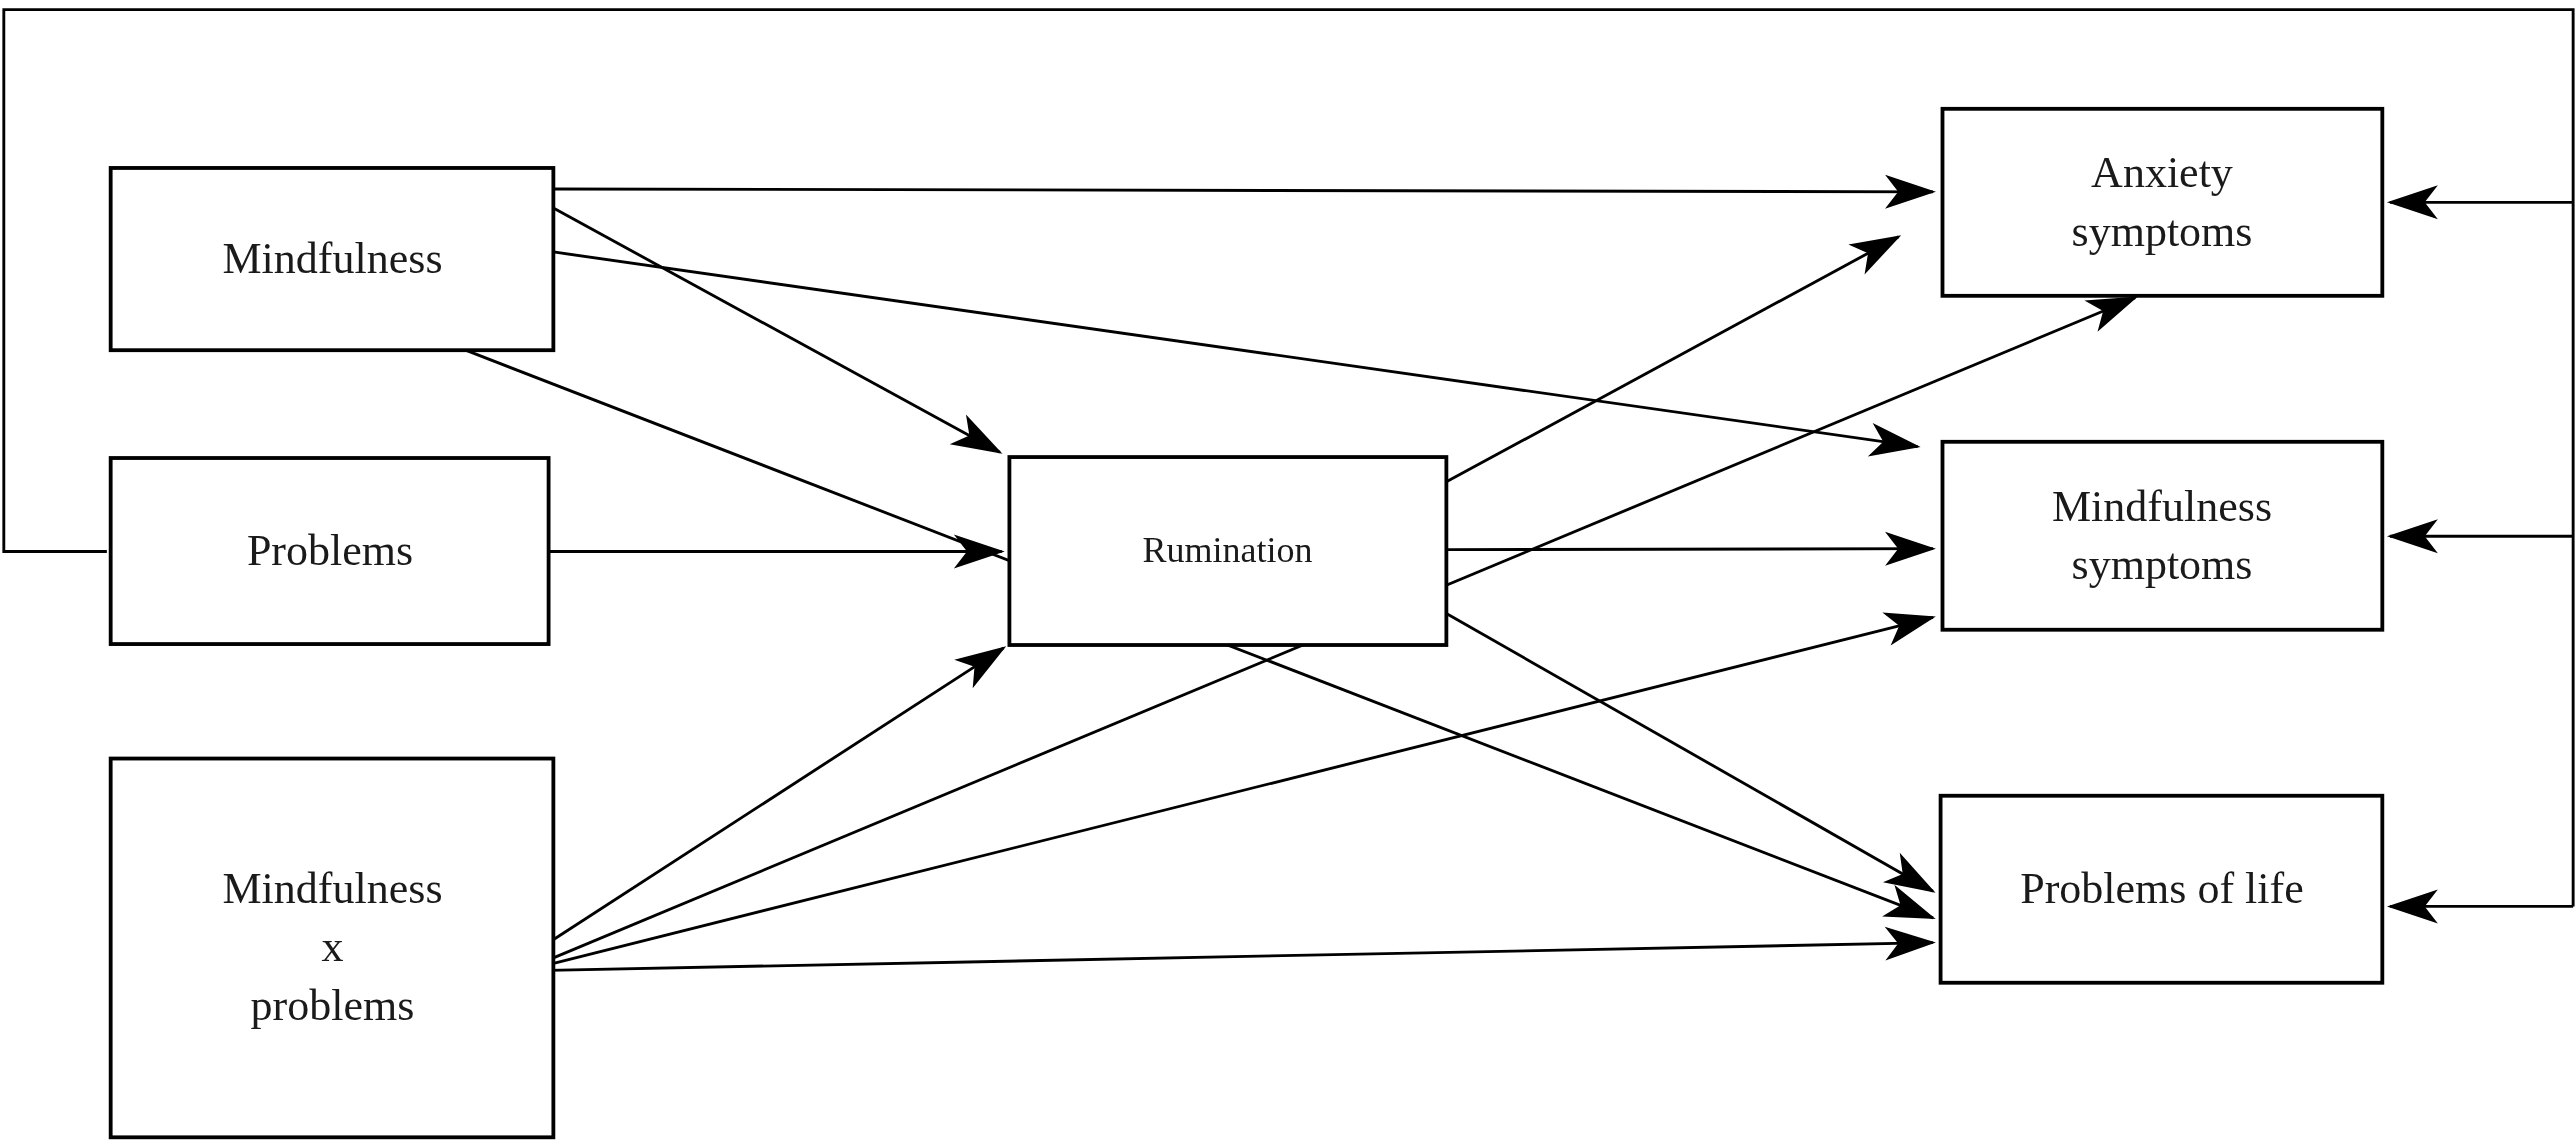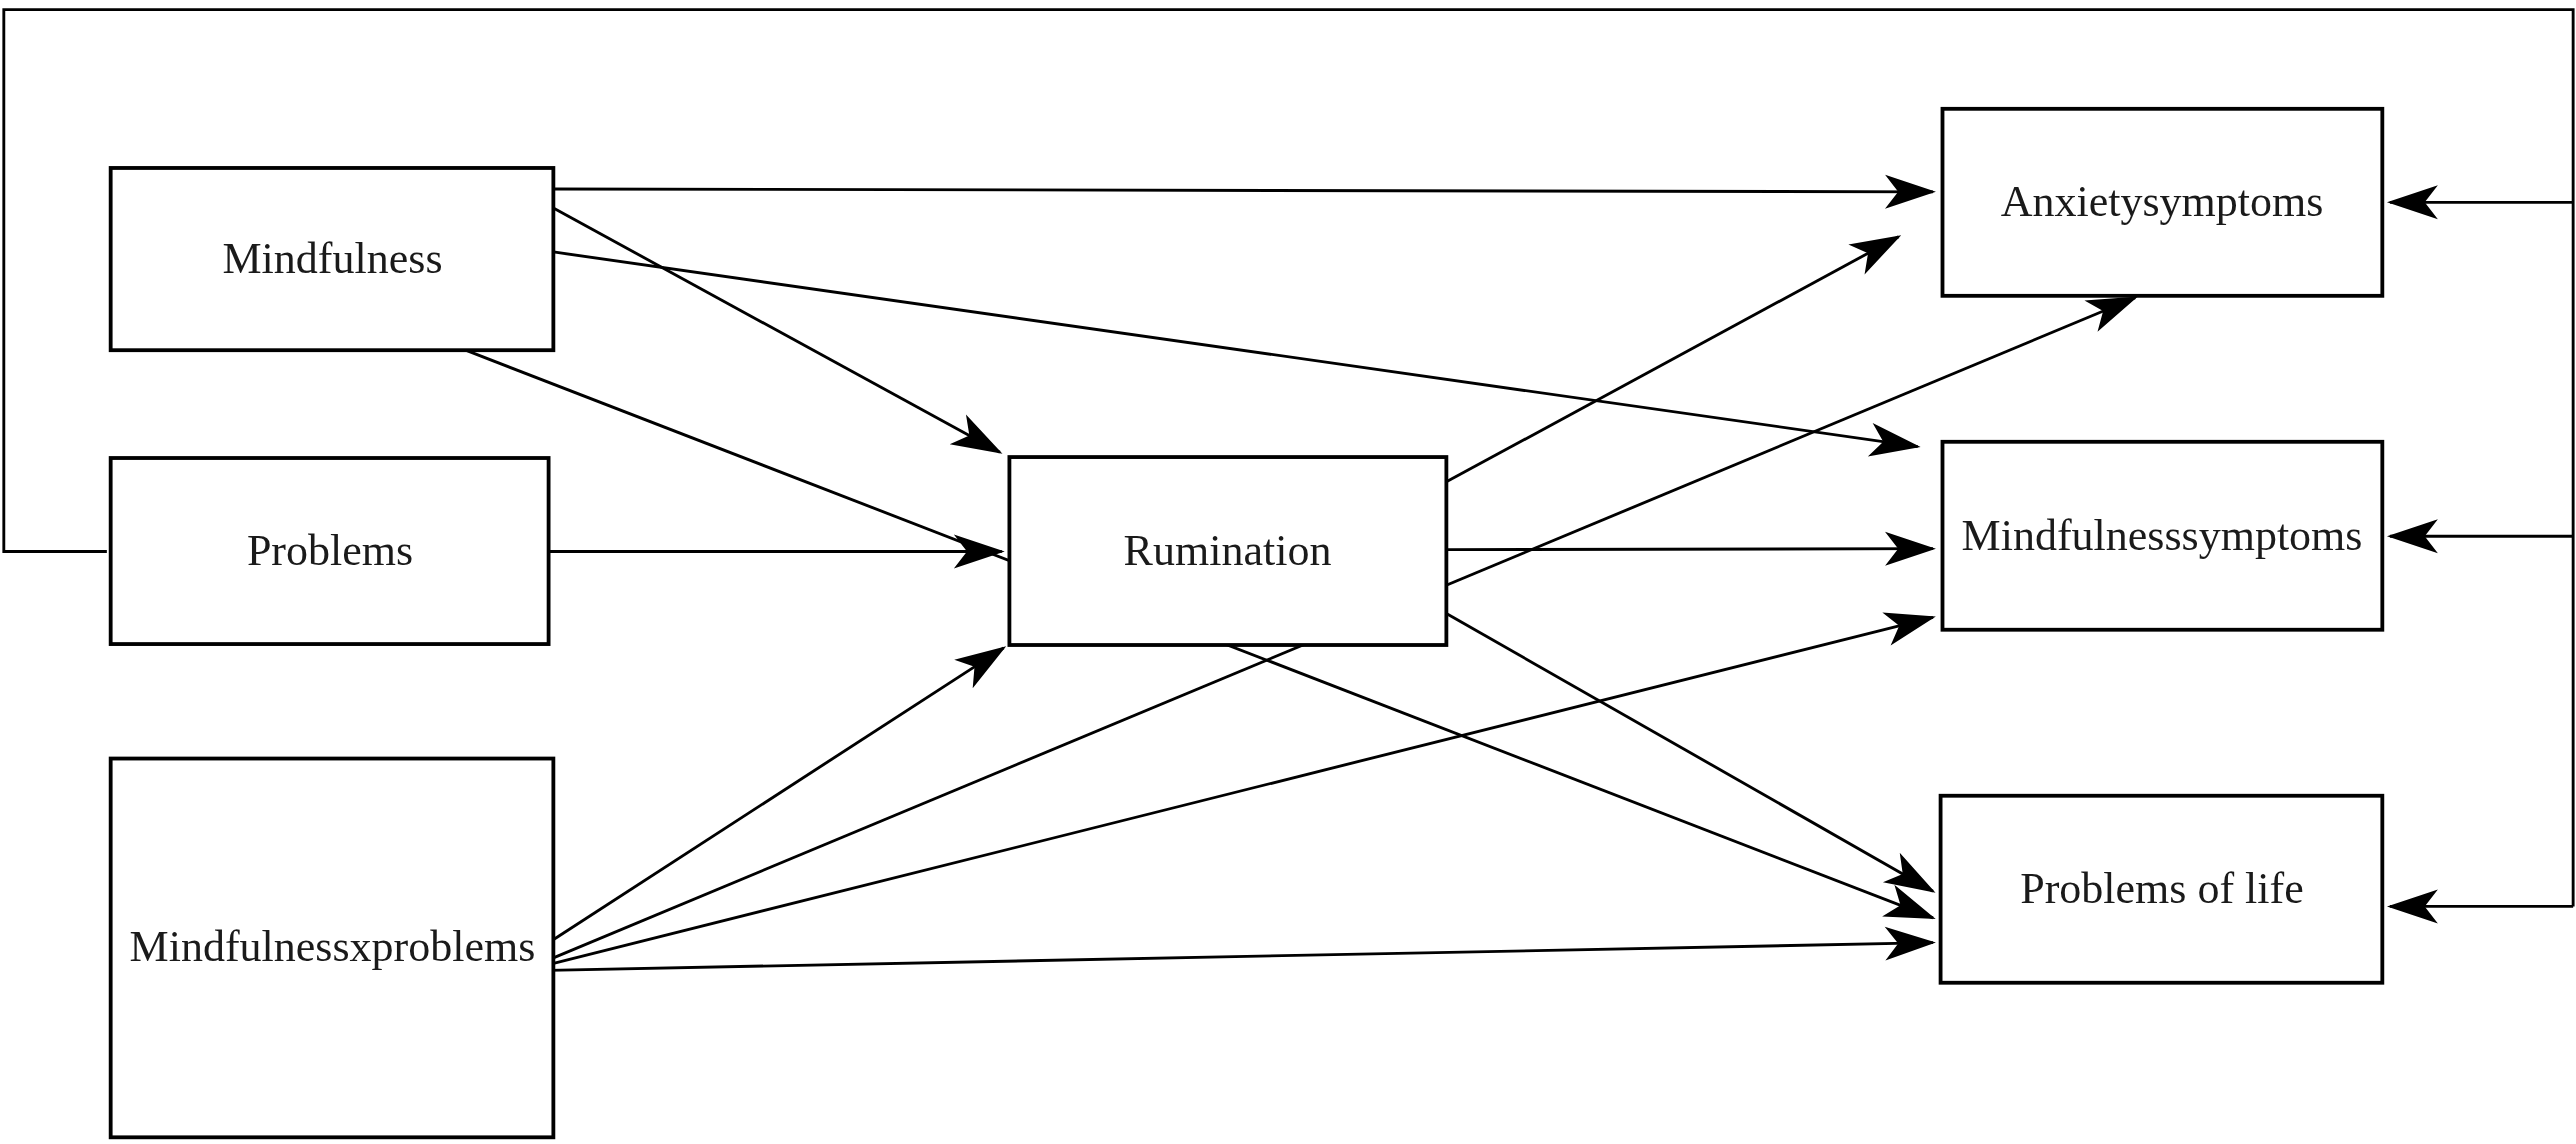--- a/index.html
+++ b/index.html
@@ -8,21 +8,21 @@
     width: 2576px;
     height: 1145px;
     background: #ffffff;
     overflow: hidden;
     font-family: "Liberation Serif", "DejaVu Serif", serif;
   }
   .canvas svg { position: absolute; left: 0; top: 0; }
   .node-label {
     position: absolute;
     display: flex;
-    flex-direction: row;
+    flex-direction: column;
     align-items: center;
     justify-content: center;
     text-align: center;
     pointer-events: none;
   }
   .node-label div { line-height: 1.32; }
 </style>
 </head>
 <body>
 
@@ -66,21 +66,21 @@
         <div>Mindfulness</div>
       </div>
       <div class="node-label" style="left: 111px; top: 458px; width: 438px; height: 186px; color: rgb(26, 26, 26); font-size: 44px;">
         <div>Problems</div>
       </div>
       <div class="node-label" style="left: 111px; top: 758px; width: 443px; height: 379px; color: rgb(26, 26, 26); font-size: 44px;">
         <div>Mindfulness</div>
         <div>x</div>
         <div>problems</div>
       </div>
-      <div class="node-label" style="left: 1009px; top: 457px; width: 437px; height: 188px; color: rgb(26, 26, 26); font-size: 44px;">
+      <div class="node-label" style="left: 1009px; top: 457px; width: 437px; height: 188px; color: rgb(26, 26, 26); font-size: 36px;">
         <div>Rumination</div>
       </div>
       <div class="node-label" style="left: 1942px; top: 109px; width: 440px; height: 187px; color: rgb(26, 26, 26); font-size: 44px;">
         <div>Anxiety</div>
         <div>symptoms</div>
       </div>
       <div class="node-label" style="left: 1942px; top: 442px; width: 440px; height: 188px; color: rgb(26, 26, 26); font-size: 44px;">
         <div>Mindfulness</div>
         <div>symptoms</div>
       </div>

